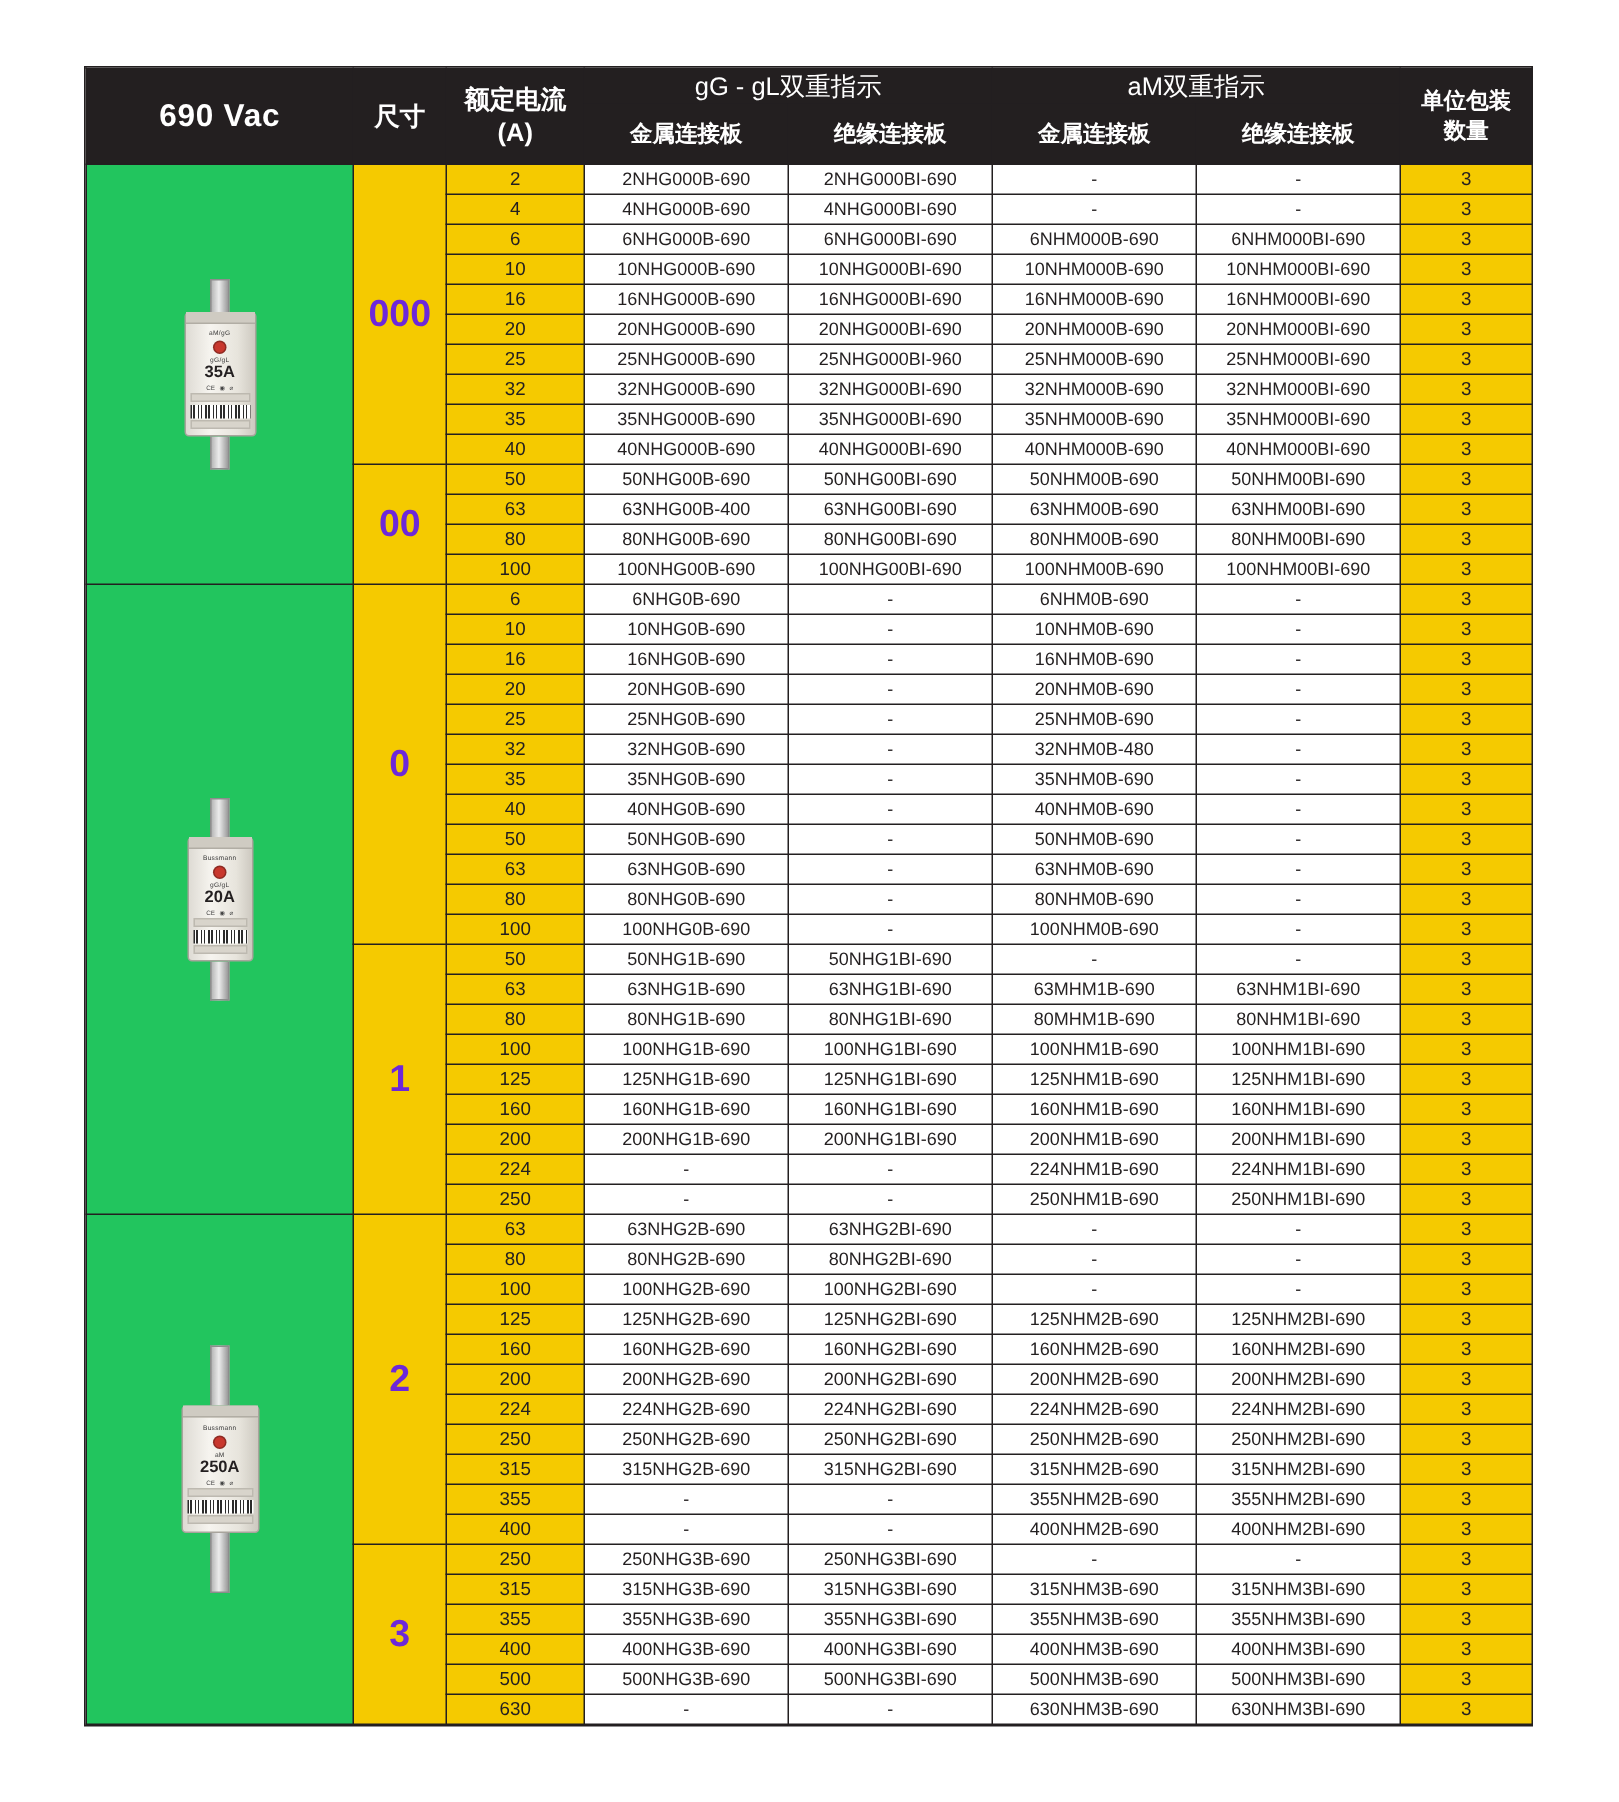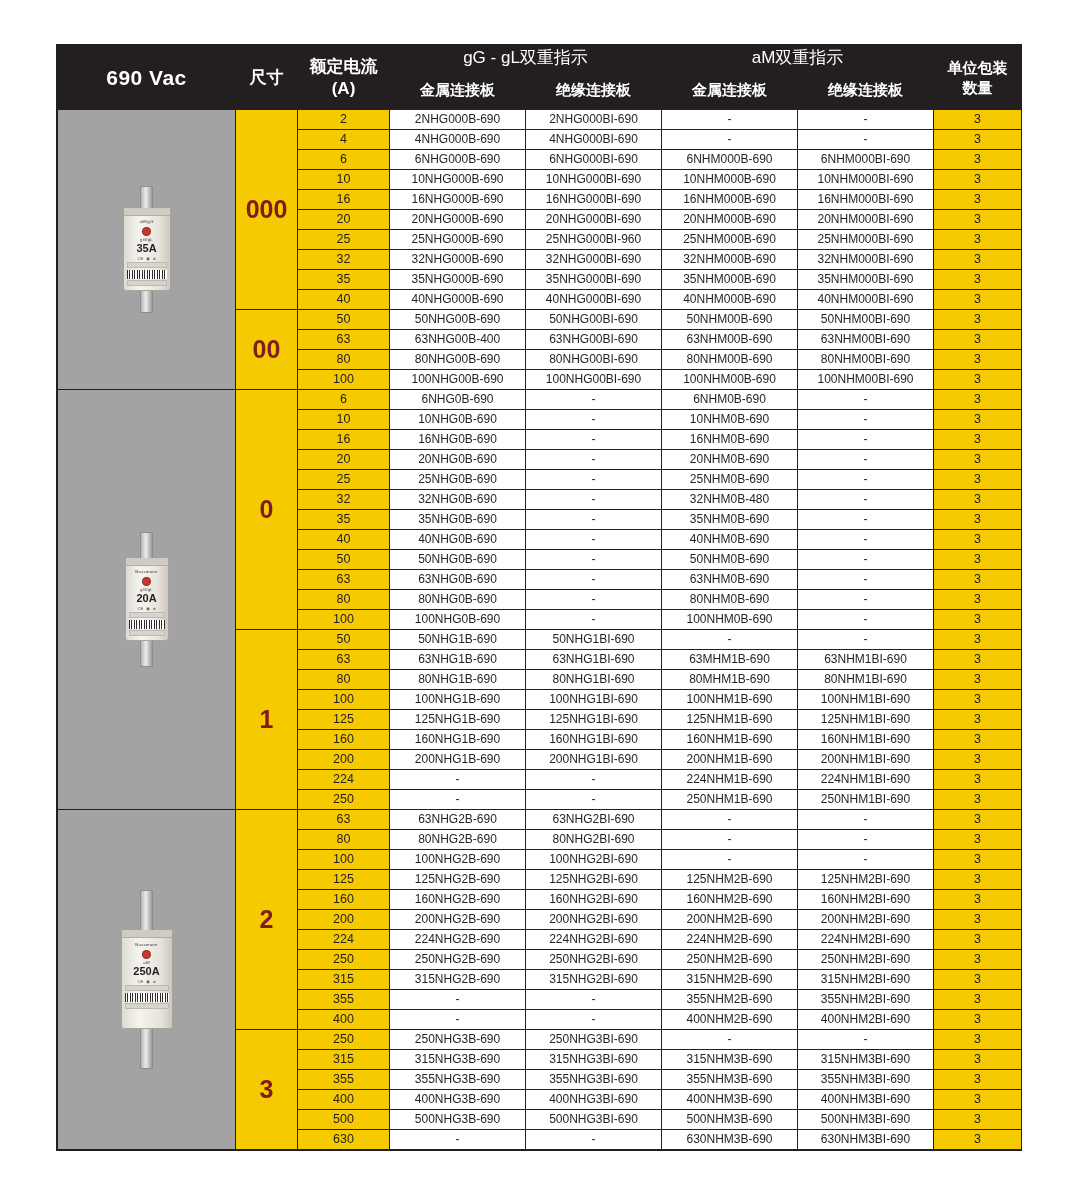--- a/index.html
+++ b/index.html
@@ -58,21 +58,21 @@
   }
   .hdr-group {
     font-size: 17px;
     font-weight: normal;
   }
   
   .cell-size {
     background: #f5ca00;
     font-size: 25px;
     font-weight: bold;
-    color: #7f1d1d;
+    color: #6d28d9;
   }
   .cell-amp {
     background: #f5ca00;
     font-size: 12.5px;
     color: #231f20;
     height: 19px;
     line-height: 19px;
   }
   .cell-pack {
     background: #f5ca00;
@@ -83,21 +83,21 @@
   }
   .cell-code {
     background: #ffffff;
     font-size: 12px;
     color: #231f20;
     height: 19px;
     line-height: 19px;
     white-space: nowrap;
   }
   .img-cell {
-    background: #a3a3a3;
+    background: #22c55e;
     vertical-align: middle;
     padding: 4px 0;
   }
   
   .no-hr { border-top: none; border-bottom: none; }
   .blk-bottom { border-bottom: 1px solid #231f20 !important; }
   .blk-top { border-top: 1px solid #231f20 !important; }
 
   
   .fuse {
@@ -155,21 +155,21 @@
   }
   .fuse .label-strip {
     margin: 1px 3px 2px 3px;
     height: 6px;
     background: #d8d4cb;
     border: 1px solid #bdb9b0;
   }
   
   .fuse-000 .body { width: 48px; padding: 3px 0 2px 0; }
   .fuse-0 .body { width: 44px; padding: 3px 0 2px 0; }
-  .fuse-2 .body { width: 52px; padding: 4px 0 17px 0; }
+  .fuse-2 .body { width: 52px; padding: 4px 0 3px 0; }
 </style>
 </head>
 <body>
 
 <div class="page">
   <div class="table-wrap">
     <table class="spec">
       <colgroup>
         <col style="width:178px">
         <col style="width:62px">

